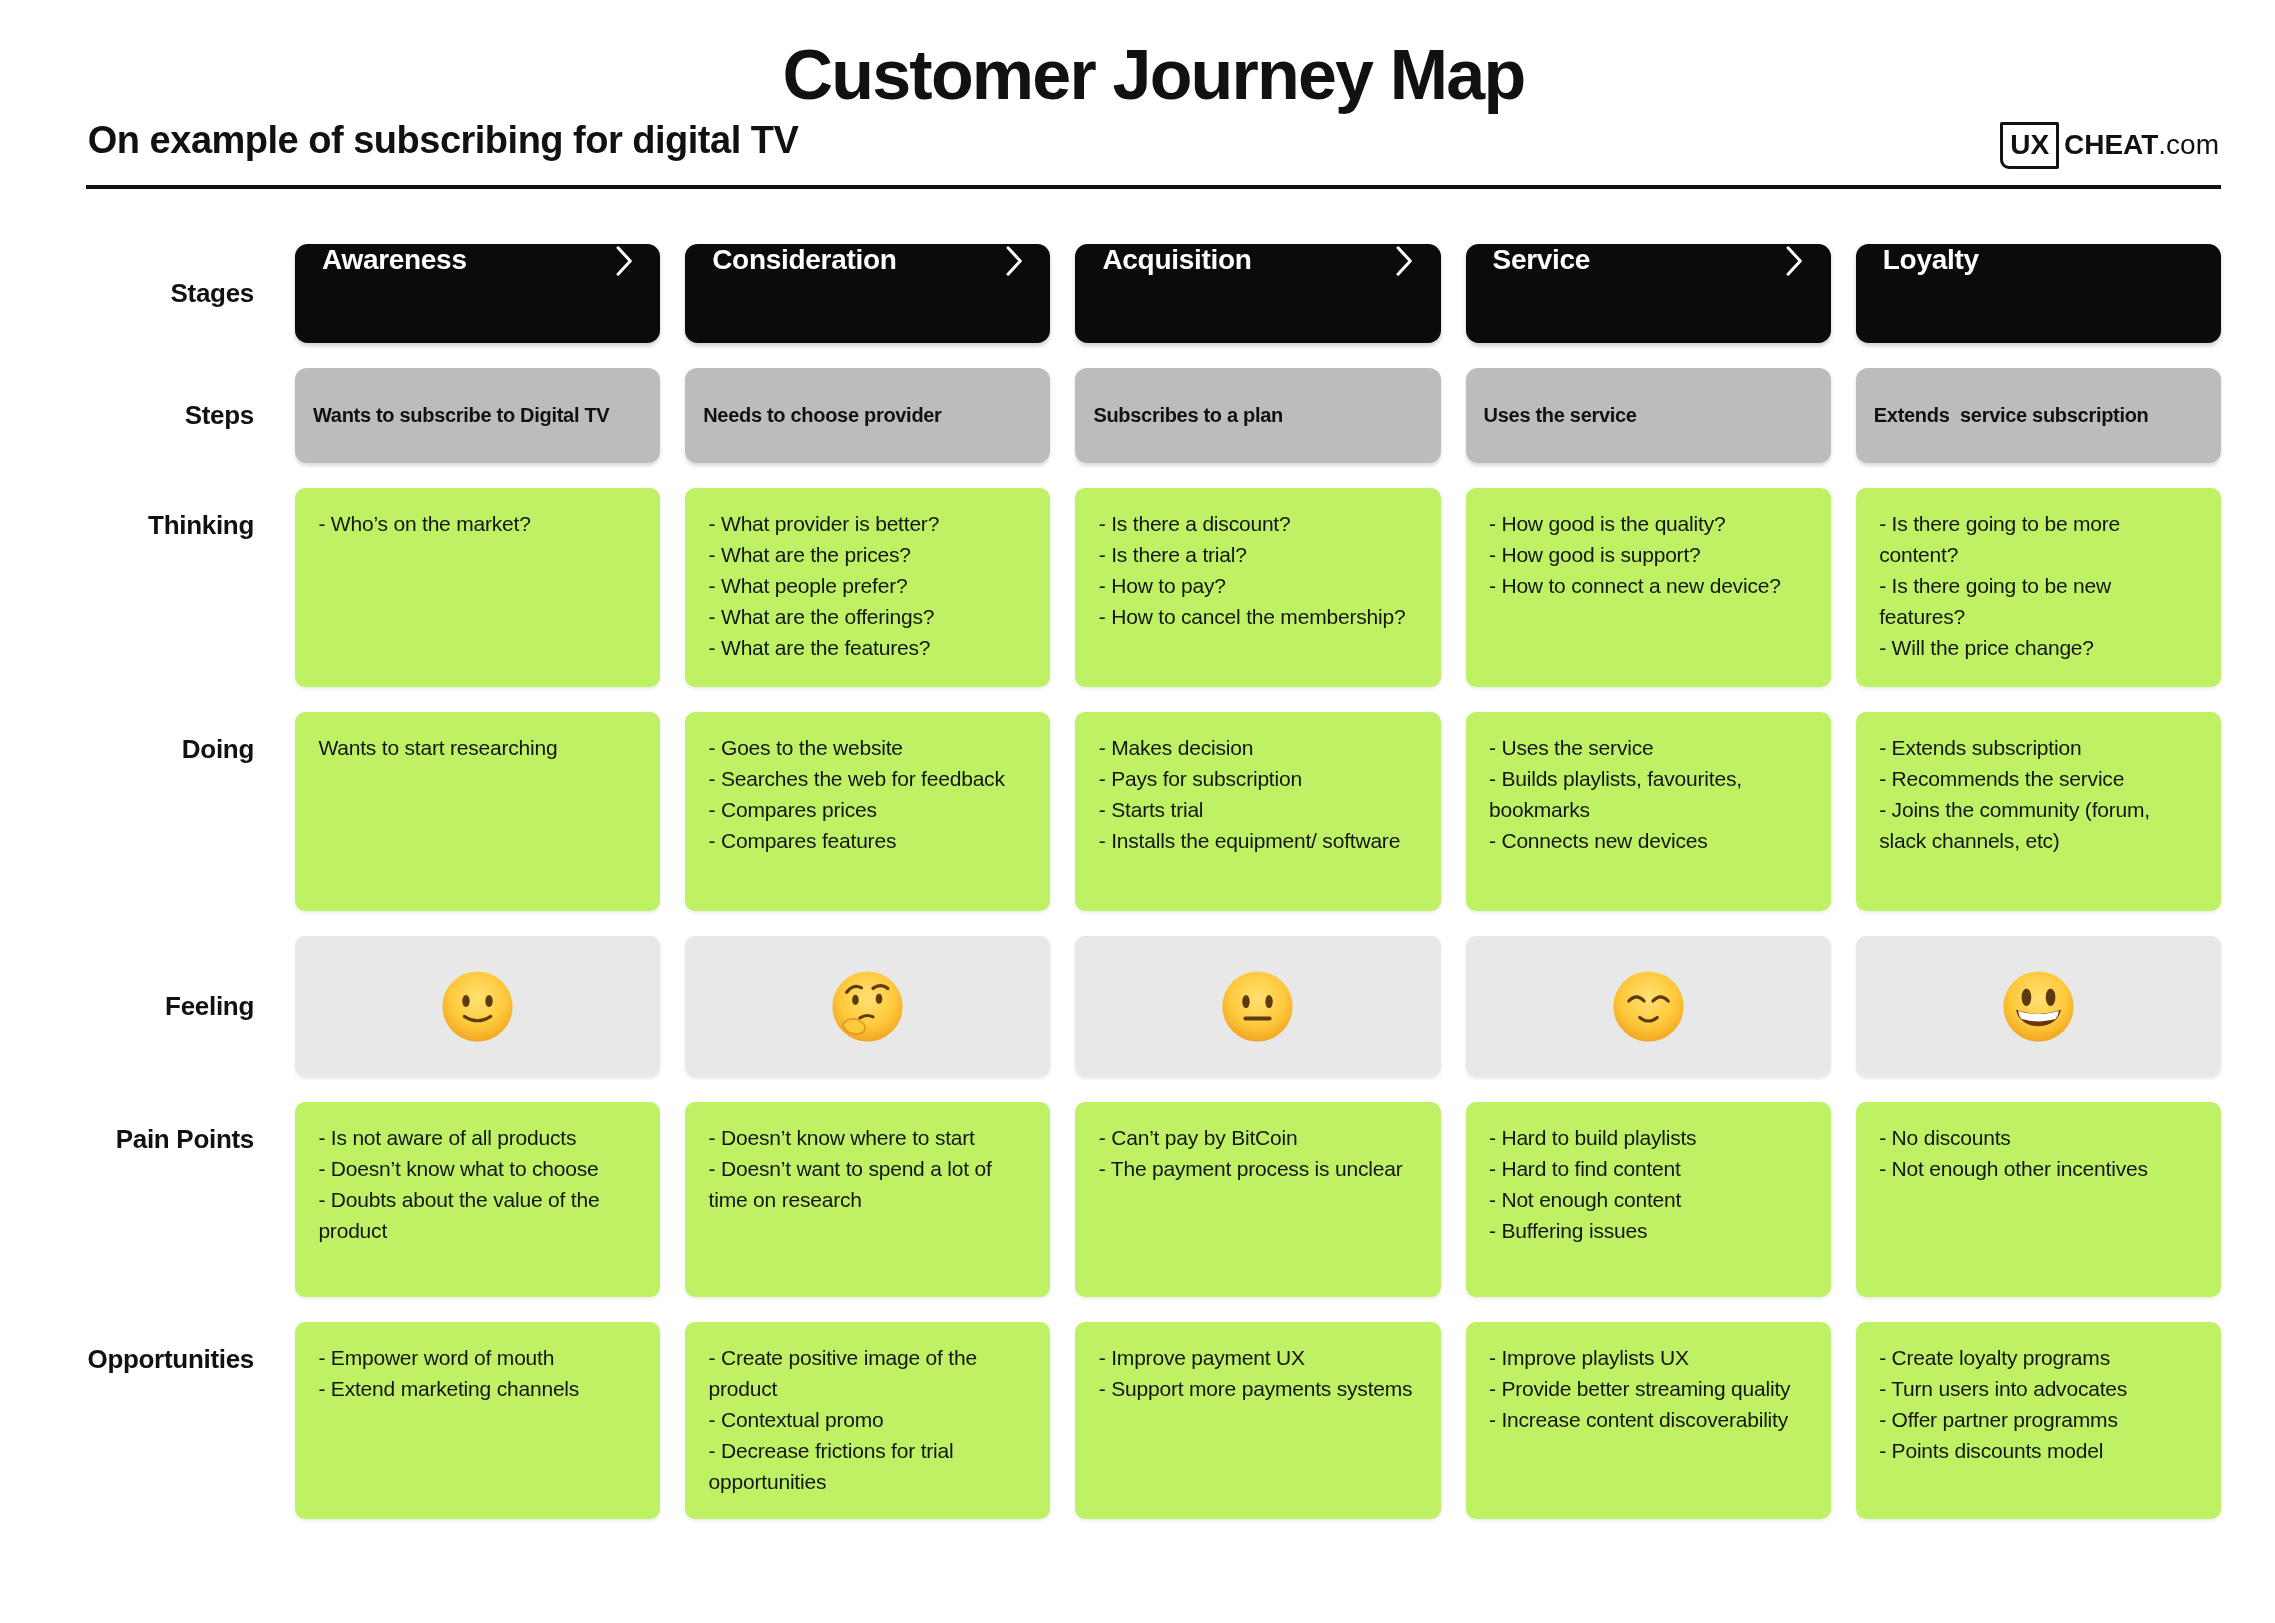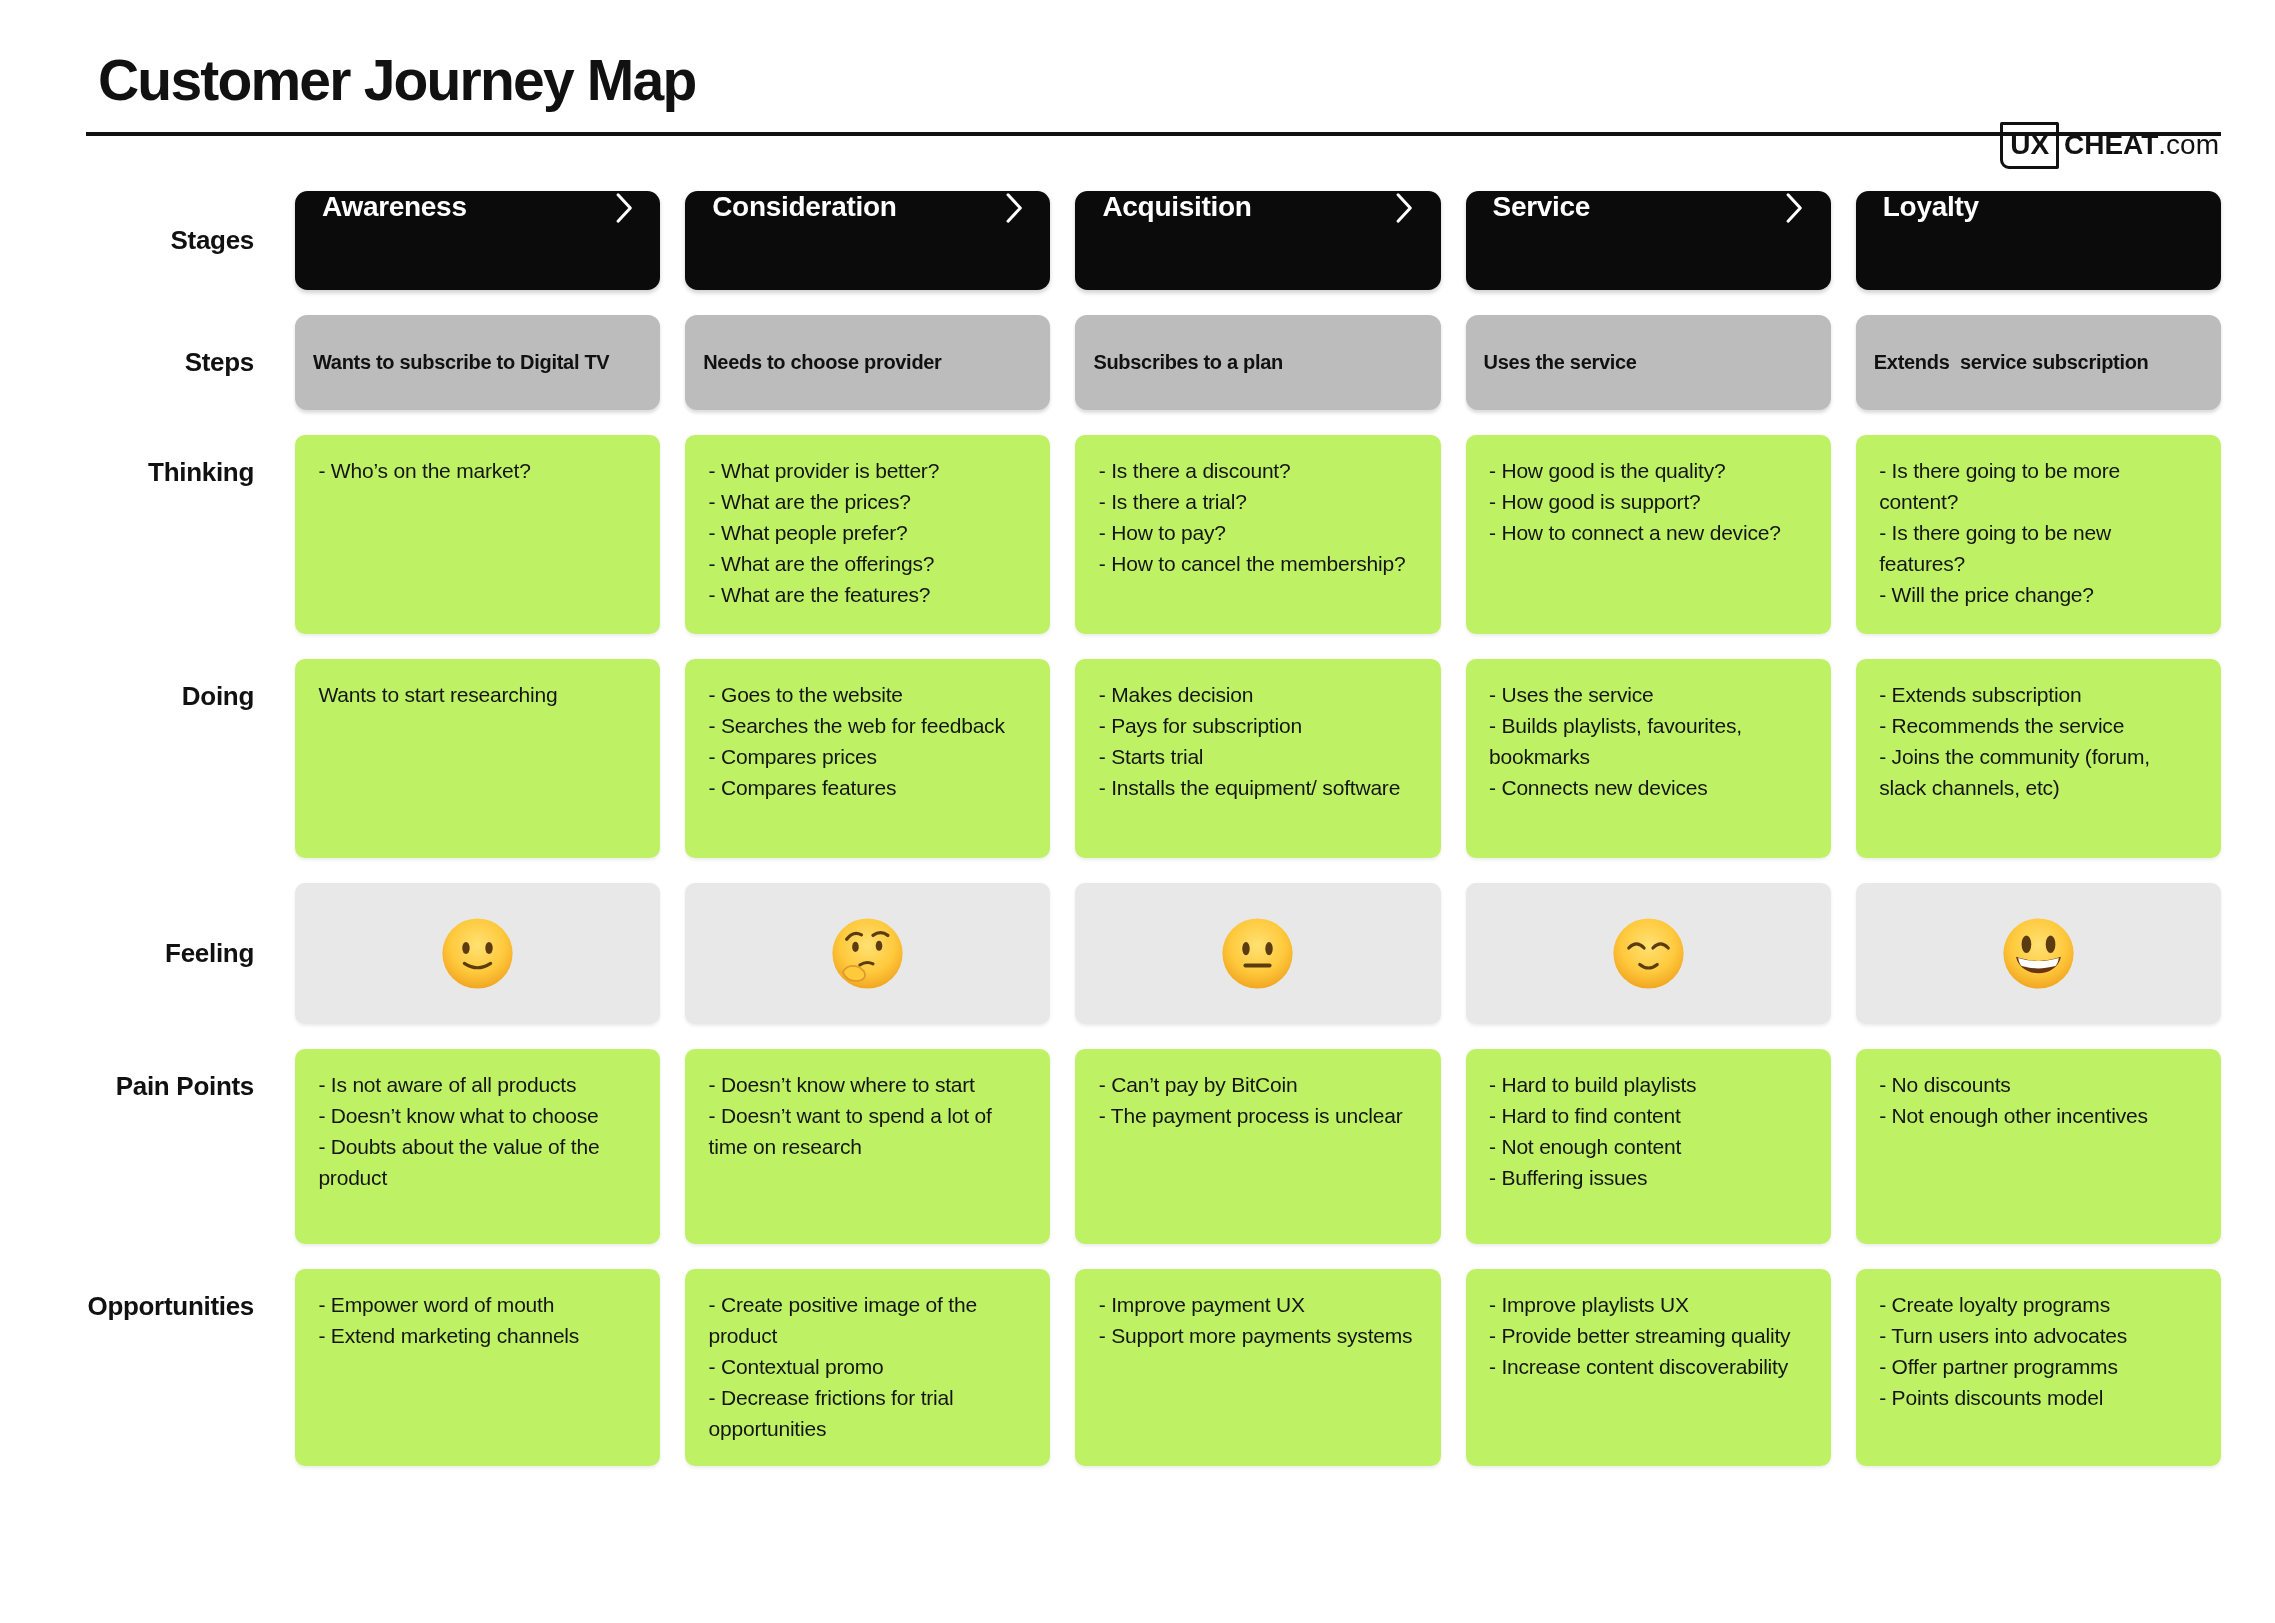--- a/index.html
+++ b/index.html
@@ -10,25 +10,26 @@
     background: #ffffff;
     font-family: "Liberation Sans", "DejaVu Sans", sans-serif;
     color: #111;
     overflow: hidden;
   }
   .page { position: relative; width: 2275px; height: 1624px; }
 
   
   .header { position: relative; padding: 40px 54px 0 86px; }
   .title {
-    font-size: 57px;
+    font-size: 70px;
     font-weight: bold;
     letter-spacing: -1.8px;
     line-height: 1.0;
-    margin: 12px;
+    margin: 0;
+    text-align: center;
   }
   .subtitle {
     font-size: 38px;
     font-weight: bold;
     letter-spacing: -0.5px;
     margin: 9px 0 0 1.8px;
   }
   .header-rule {
     margin-top: 23.4px;
     border: none;
@@ -141,20 +142,21 @@
       <radialGradient id="faceGrad" cx="50%" cy="38%" r="65%">
         <stop offset="0%" stop-color="#FFE173"></stop>
         <stop offset="60%" stop-color="#FFC93C"></stop>
         <stop offset="100%" stop-color="#EFA21F"></stop>
       </radialGradient>
     </defs>
   </svg>
 
   <div class="header">
     <h1 class="title">Customer Journey Map</h1>
+    <div class="subtitle">On example of subscribing for digital TV</div>
     <div class="logo">
       <span class="logo-box">UX</span>
         <span class="logo-cheat">CHEAT</span>
         <span class="logo-com">.com</span>
     </div>
     <hr class="header-rule">
   </div>
 
   <div class="cjm-grid">
 

